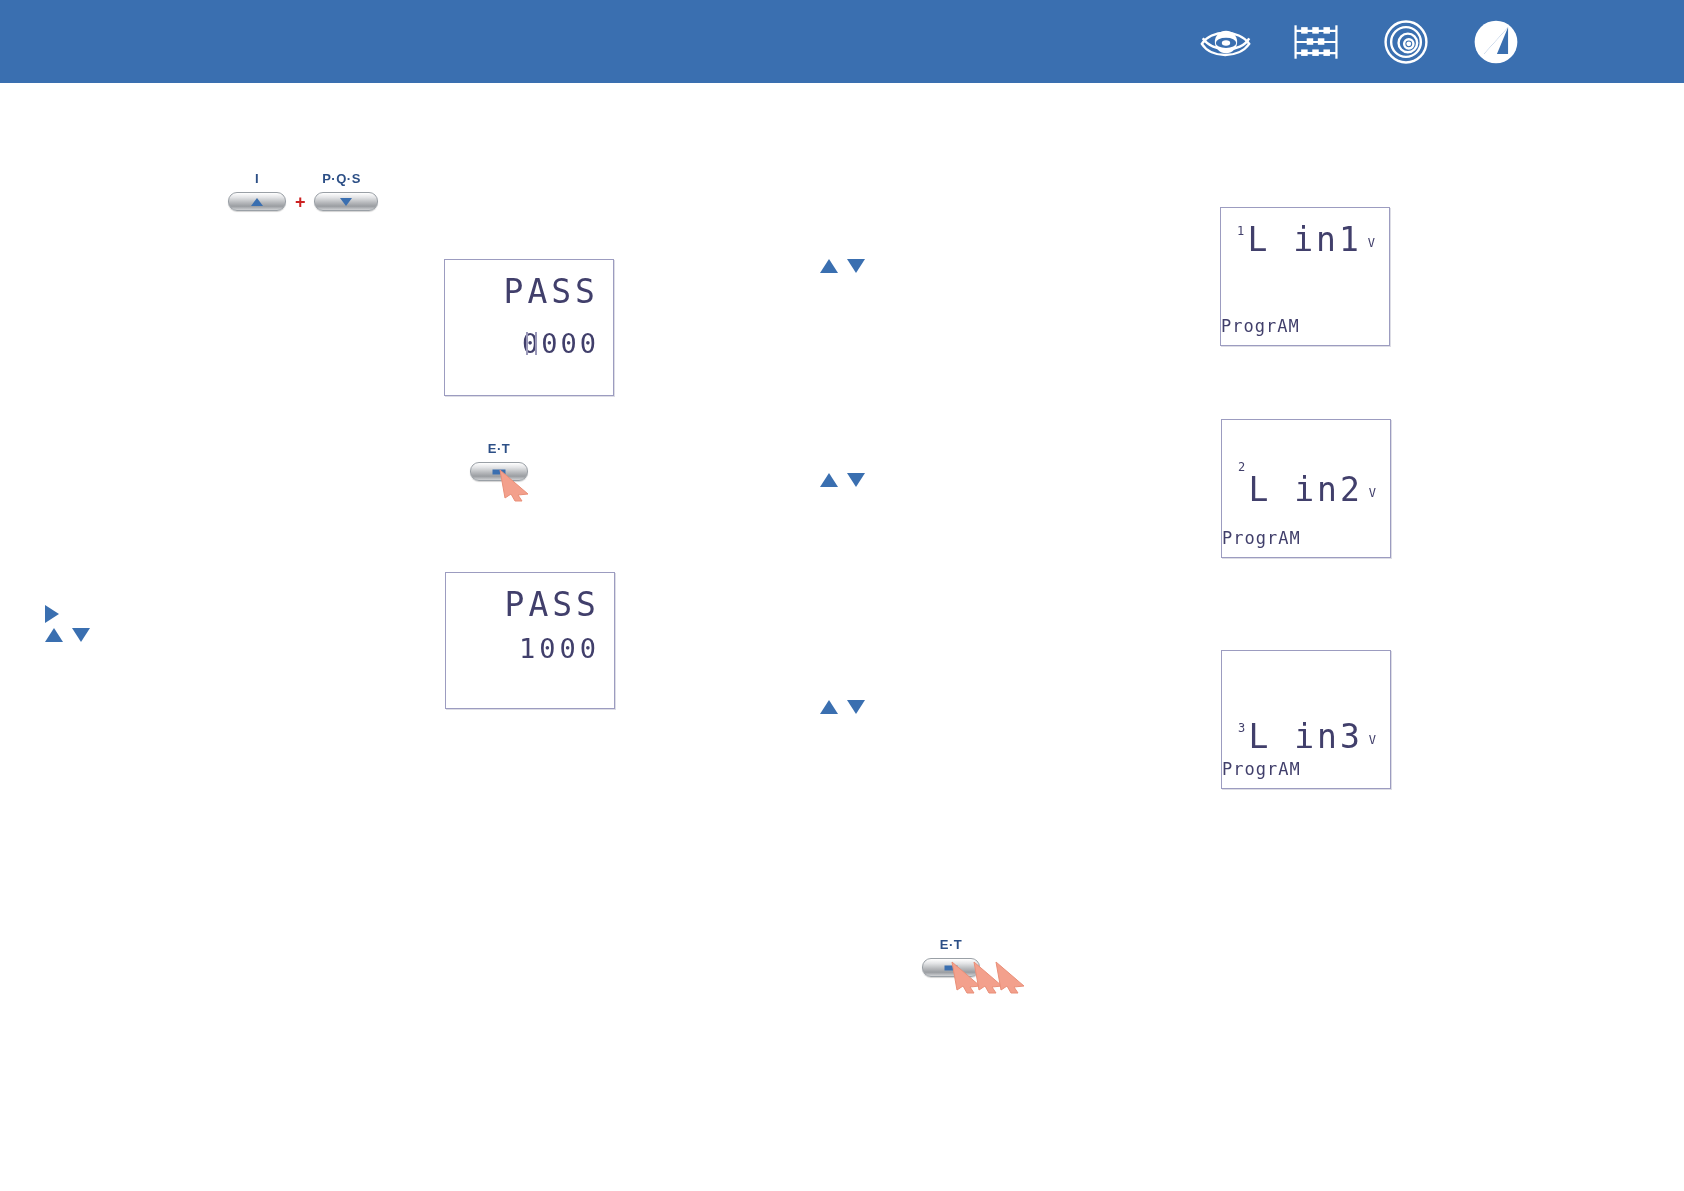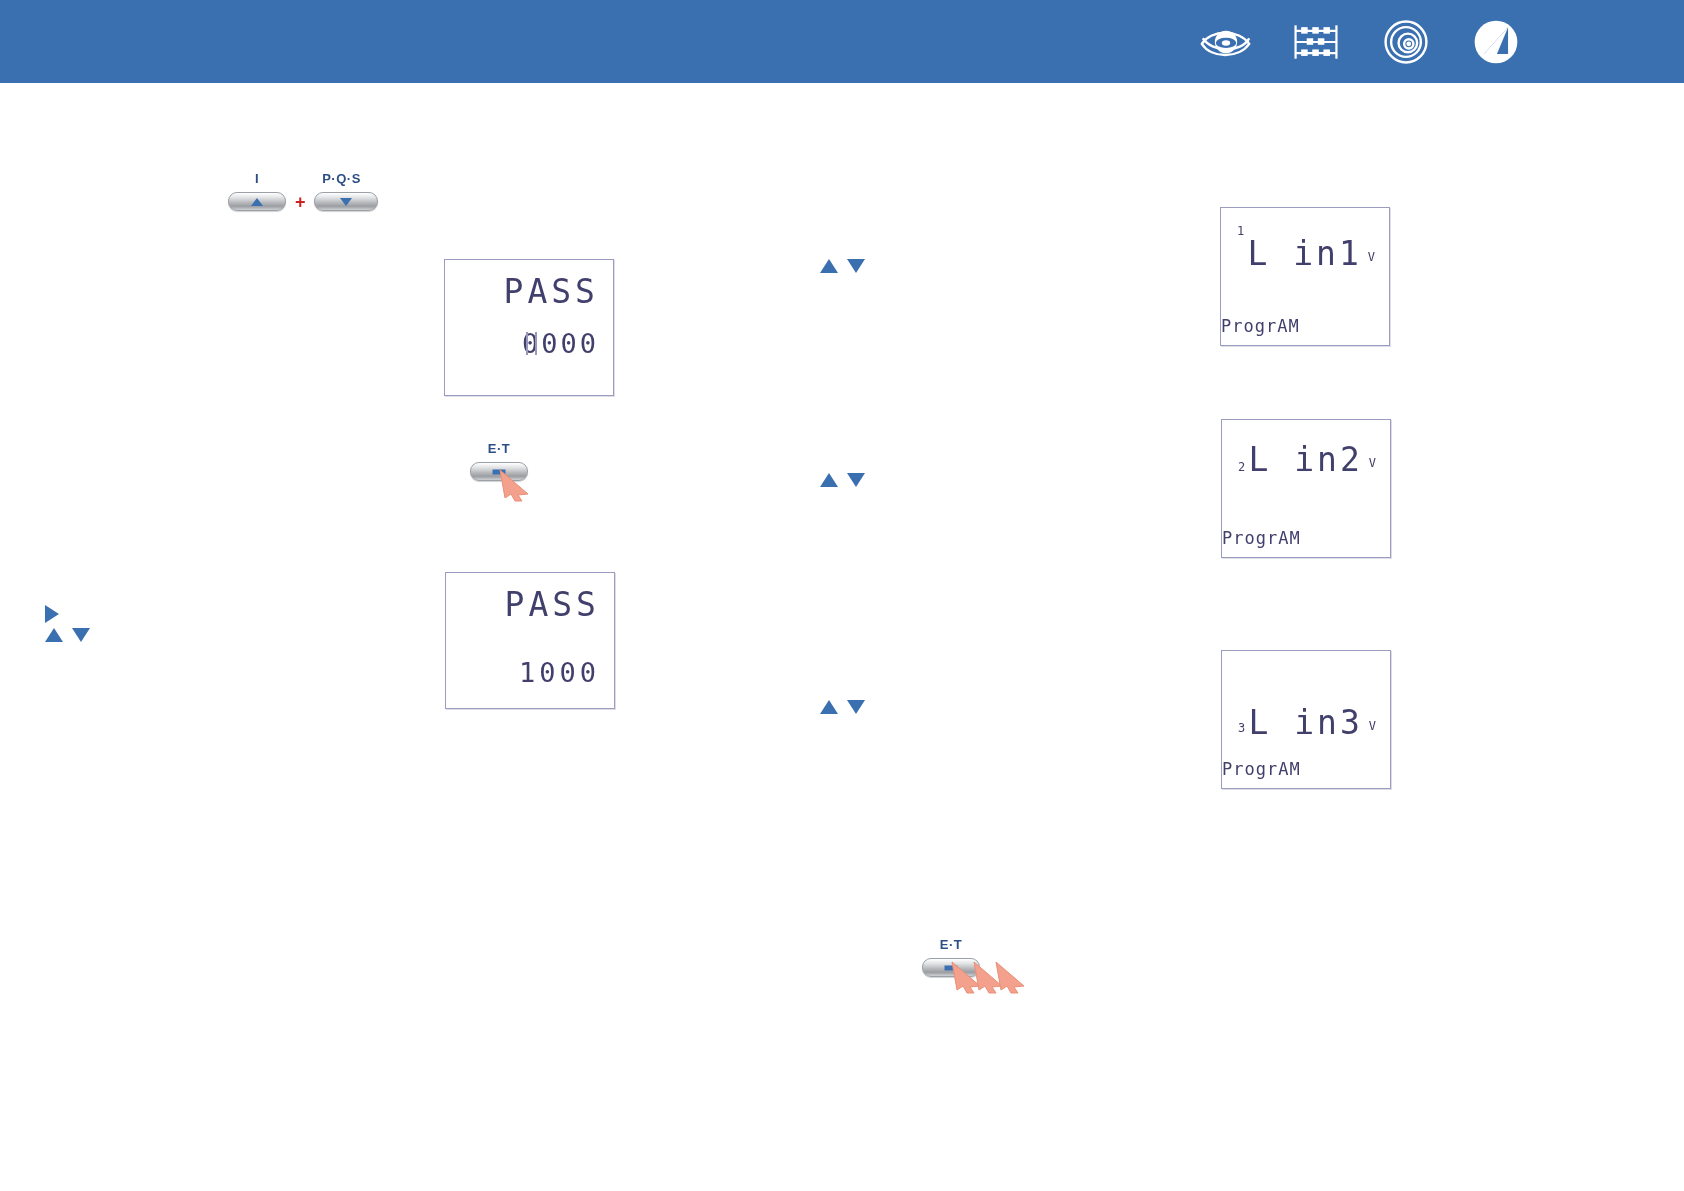--- a/index.html
+++ b/index.html
@@ -194,21 +194,21 @@
   </div>
 </div>
 <span class="hand" style="left:498px;top:468px;">
   <svg width="40" height="34" viewBox="0 0 40 34">
     <path d="M2 2 L30 26 L20 27 L24 33 L17 33 L13 26 L7 30 Z" fill="#f3a08c" stroke="#e98f78" stroke-width="1"></path>
   </svg>
 </span>
 
 <div class="lcd" style="left:445px;top:572px;width:168px;height:135px;">
   <div class="lcd-main seg lcd-row1" style="top:12px;">PASS</div>
-  <div class="lcd-main seg lcd-row2" style="top:84px;">1000</div>
+  <div class="lcd-main seg lcd-row2" style="top:60px;">1000</div>
 </div>
 
 <div class="nav-tri" style="left:820px;top:259px;">
   <span class="ntu"></span>
   <span class="ntd"></span>
 </div>
 <div class="nav-tri" style="left:820px;top:473px;">
   <span class="ntu"></span>
   <span class="ntd"></span>
 </div>
@@ -220,37 +220,37 @@
 <div class="nav-tri" style="left:45px;top:605px;">
   <span class="ntr"></span>
 </div>
 <div class="nav-tri" style="left:45px;top:628px;">
   <span class="ntu"></span>
   <span class="ntd"></span>
 </div>
 
 <div class="lcd" style="left:1220px;top:207px;width:168px;height:137px;">
   <span class="lcd-index" style="left:16px;top:16px;">1</span>
-  <div class="lcd-main lcd-row1" style="top:12px;margin-top:14px;">
+  <div class="lcd-main lcd-row1" style="top:12px;">
     <span class="seg">L in1</span><span class="lcd-unit">V</span>
   </div>
   <div class="lcd-foot" style="bottom:9px;">ProgrAM</div>
 </div>
 
 <div class="lcd" style="left:1221px;top:419px;width:168px;height:137px;">
   <span class="lcd-index" style="left:16px;top:40px;">2</span>
-  <div class="lcd-main lcd-row1" style="top:20px;">
+  <div class="lcd-main lcd-row1" style="top:50px;">
     <span class="seg">L in2</span><span class="lcd-unit">V</span>
   </div>
   <div class="lcd-foot" style="bottom:9px;">ProgrAM</div>
 </div>
 
 <div class="lcd" style="left:1221px;top:650px;width:168px;height:137px;">
   <span class="lcd-index" style="left:16px;top:70px;">3</span>
-  <div class="lcd-main lcd-row1" style="top:52px;">
+  <div class="lcd-main lcd-row1" style="top:66px;">
     <span class="seg">L in3</span><span class="lcd-unit">V</span>
   </div>
   <div class="lcd-foot" style="bottom:9px;">ProgrAM</div>
 </div>
 
 <div class="btn" style="left:922px;top:958px;">
   <span class="btn-label">E·T</span>
   <div class="btn-body">
     <span style="position:absolute;left:50%;top:50%;transform:translate(-50%,-50%);width:13px;height:5px;background:#3a6fb0;"></span>
   </div>

